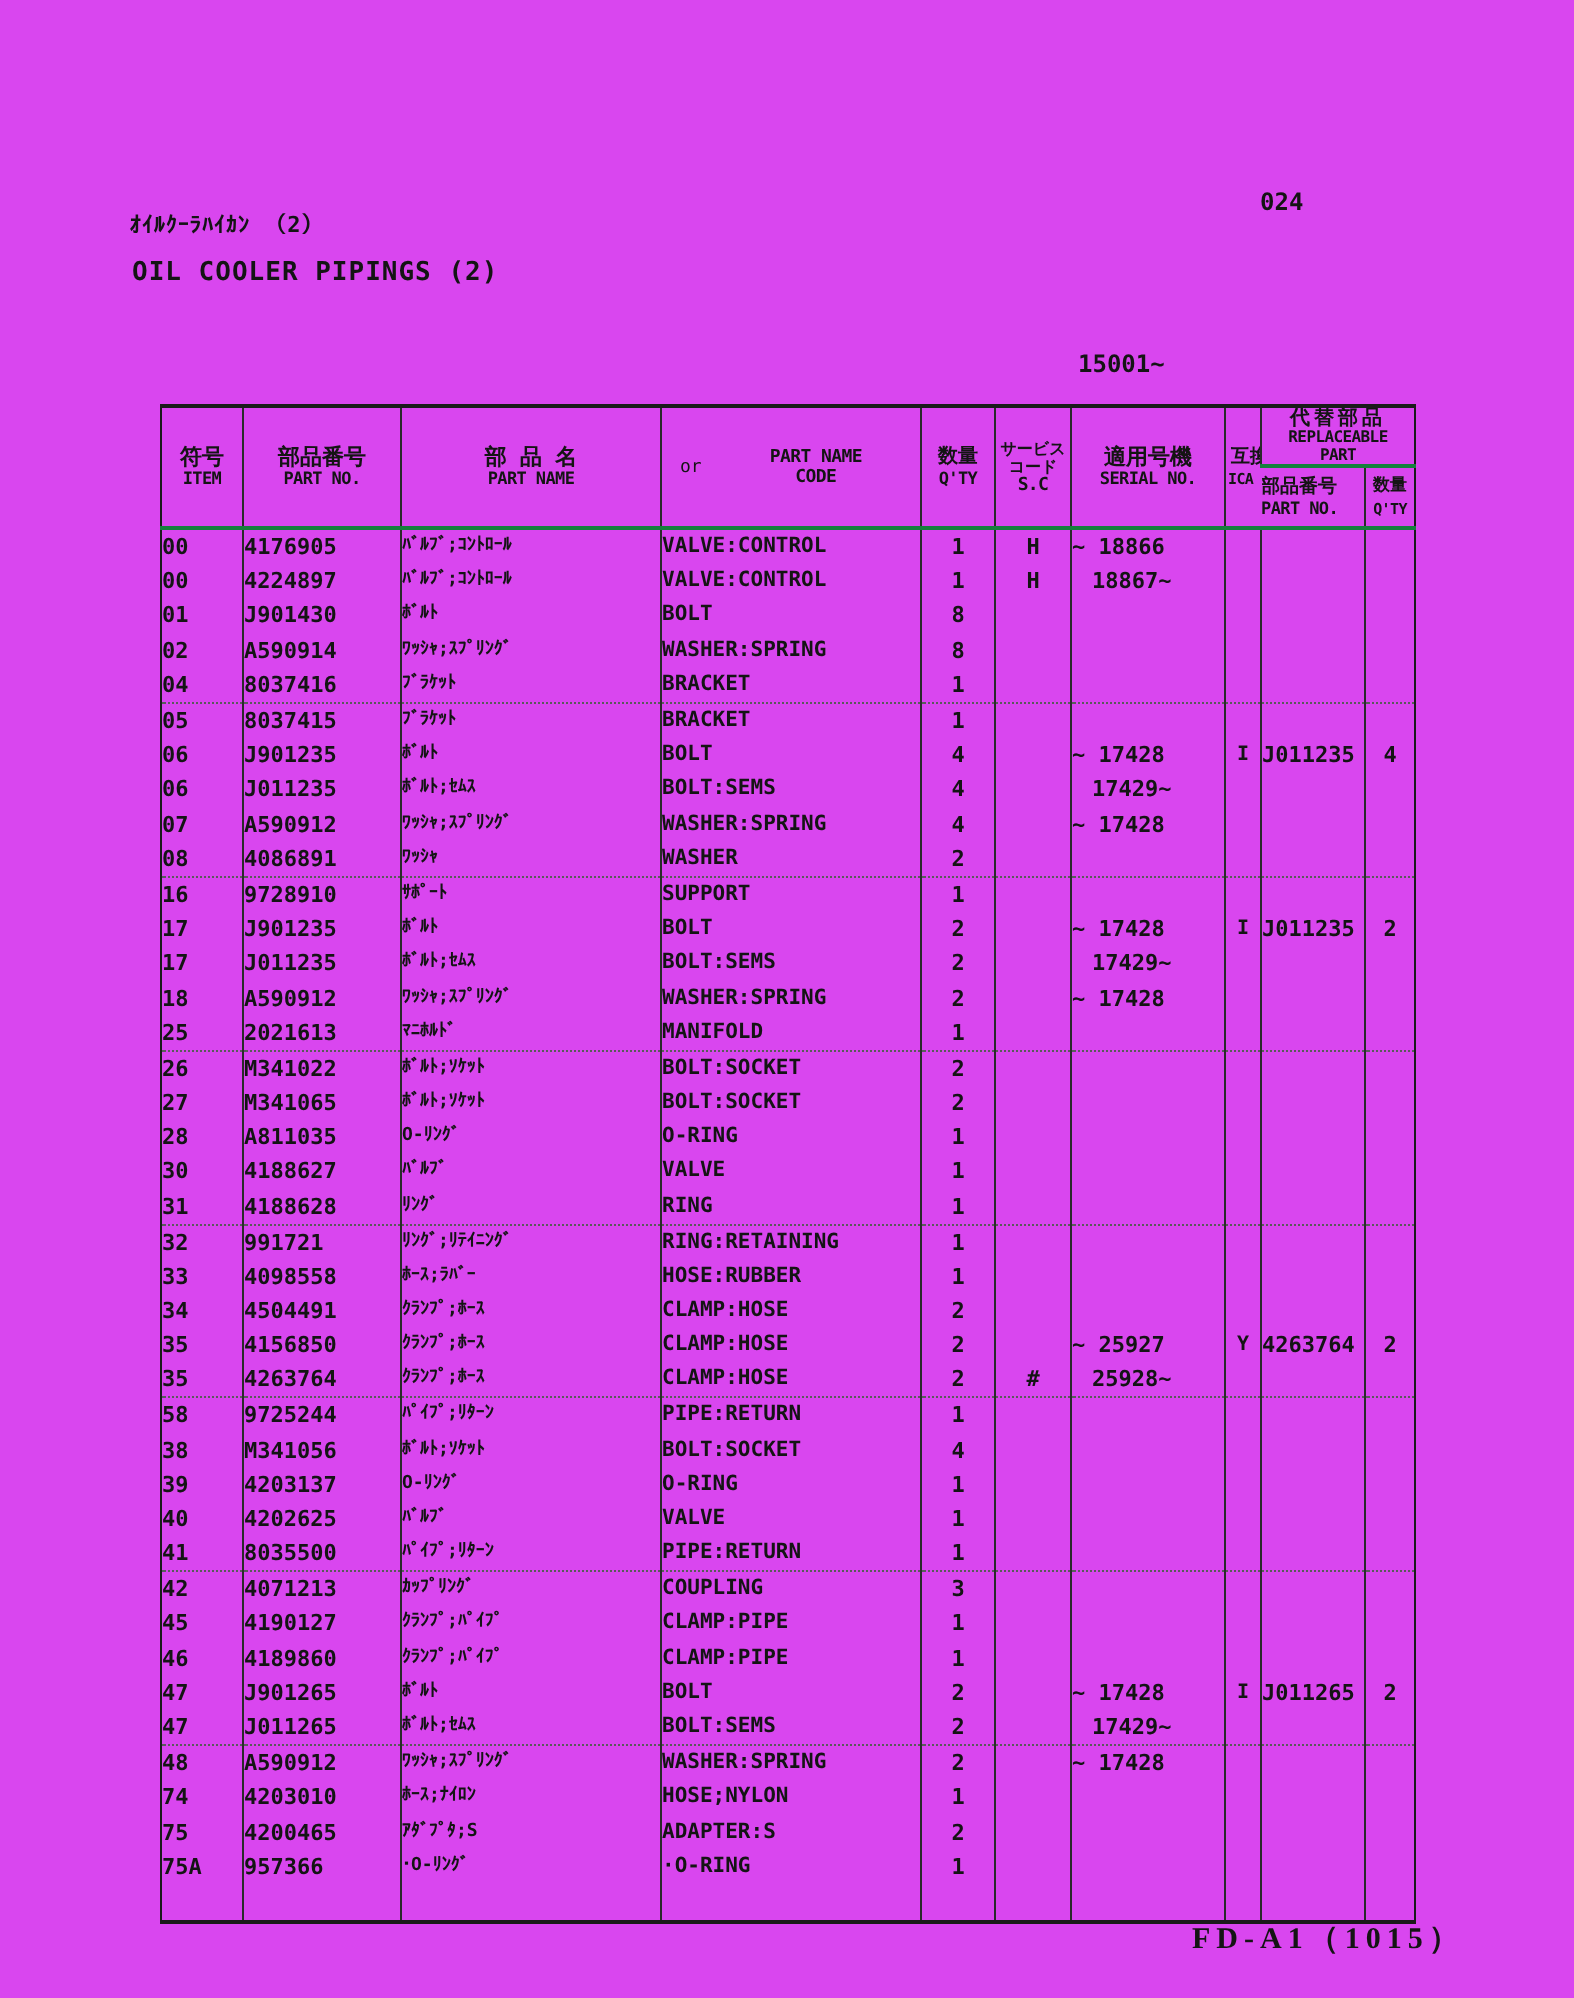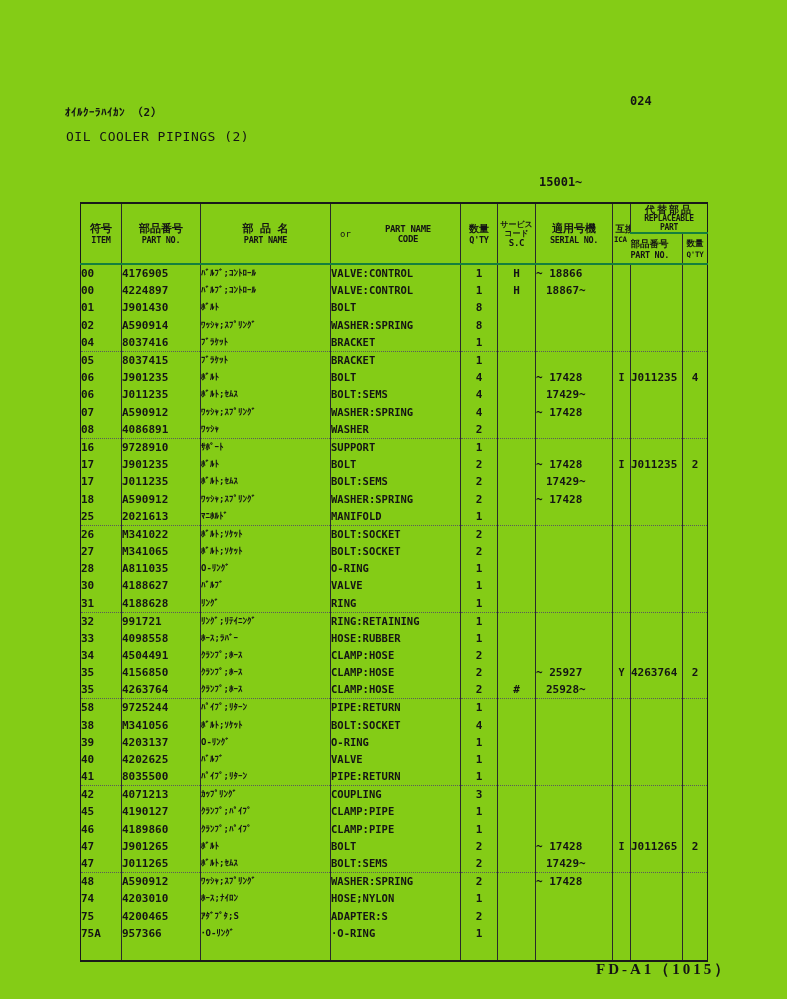--- a/index.html
+++ b/index.html
@@ -1,26 +1,26 @@
 <!DOCTYPE html>
 <html><head>
 <meta charset="utf-8">
 <style>
   * { box-sizing: border-box; }
   html,body { margin:0; padding:0; background:#d9d9d9; }
   .page {
     position: relative;
     width: 787px; height: 999px;
-    background: #84cc16;
+    background: #d946ef;
     font-family: "DejaVu Sans Mono", monospace;
     color: #141414;
     overflow: hidden;
   }
   .title-jp  { position:absolute; left:65px;  top:106px; font-size:11px; font-weight:bold; letter-spacing:0.5px; }
-  .title-en  { position:absolute; left:66px;  top:129px; font-size:13px; font-weight:normal; letter-spacing:0.5px; }
+  .title-en  { position:absolute; left:66px;  top:129px; font-size:13px; font-weight:bold; letter-spacing:0.5px; }
   .page-num  { position:absolute; left:630px; top:94px;  font-size:12px; font-weight:bold; }
   .serial-note { position:absolute; left:539px; top:175px; font-size:12px; font-weight:bold; }
   .footer-code { position:absolute; left:596px; top:960px; font-size:15px; font-weight:bold;
                  letter-spacing:3px; font-family:"Liberation Serif", serif; }
 
   table.parts {
     position:absolute; left:80px; top:202px;
     border-collapse:collapse; table-layout:fixed;
     border-left:1px solid #1a1a1a; border-right:1px solid #1a1a1a;
     border-top:2px solid #1a1a1a; border-bottom:2.5px solid #1a1a1a;

